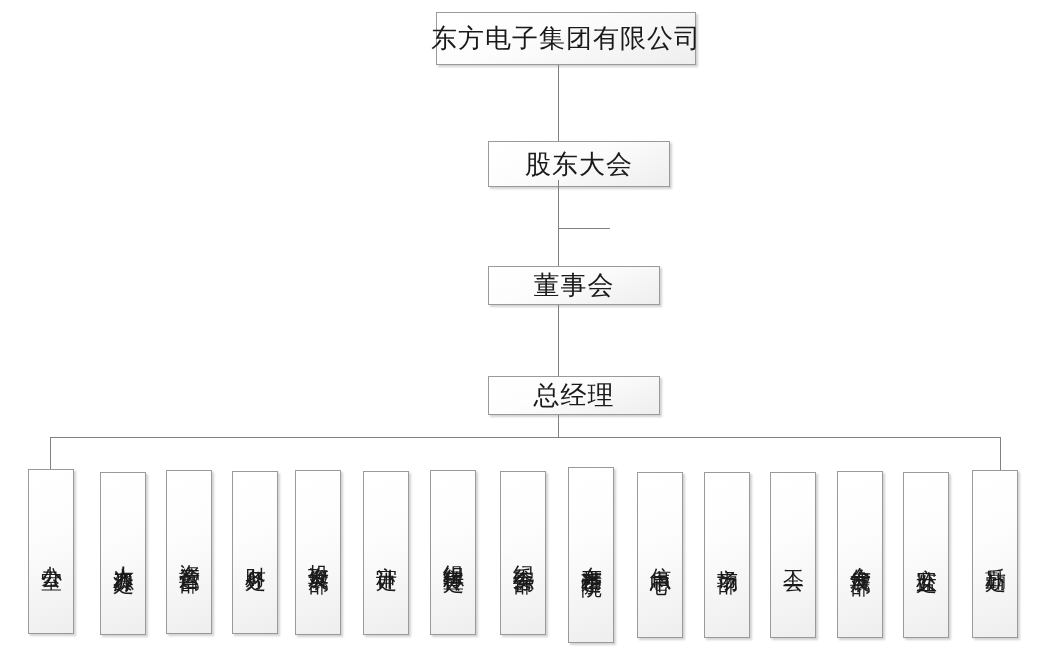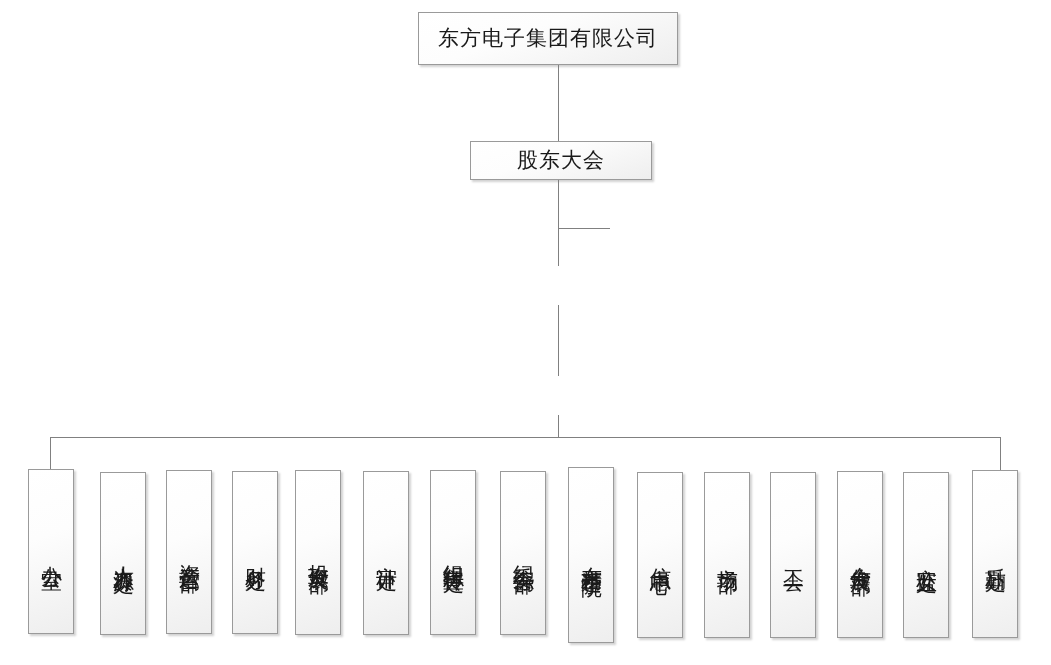--- a/index.html
+++ b/index.html
@@ -25,24 +25,25 @@
     border: 1px solid #9a9a9a;
     background: linear-gradient(160deg, #ffffff 0%, #fdfdfd 40%, #eeeeee 100%);
     box-shadow: 2px 2px 2px rgba(0,0,0,0.18);
     color: #1a1a1a;
     display: flex;
     align-items: center;
     justify-content: center;
     text-align: center;
   }
   .node-h {
-    font-size: 21px;
+    font-size: 26px;
     letter-spacing: 1px;
     line-height: 1.1;
     white-space: nowrap;
+    margin-left: 18px;
   }
   
   .node-v {
     writing-mode: vertical-rl;
     text-orientation: upright;
     font-size: 21px;
     line-height: 1.18;
     letter-spacing: 2px;
     padding-top: 2px;
     padding-bottom: 2px;
@@ -65,32 +66,38 @@
 <body>
 
 <div id="chart-canvas">
 
   <div class="node node-h" style="left:418px; top:12px; width:260px; height:53px;">
     <span>东方电子集团有限公司</span>
   </div>
 
   <div class="line line-v" style="left:558px; top:65px; height:76px;"></div>
 
-  <div class="node node-h" style="left:470px; top:141px; width:182px; height:39px;">
+  <div class="node node-h" style="left:470px; top:141px; width:182px; height:46px;">
     <span>股东大会</span>
   </div>
 
   <div class="line line-v" style="left:558px; top:180px; height:86px;"></div>
 
   <div class="line line-h" style="left:558px; top:228px; width:52px;"></div>
 
 
+  <div class="node node-h" style="left:470px; top:266px; width:172px; height:39px;">
+    <span>董事会</span>
+  </div>
 
   <div class="line line-v" style="left:558px; top:305px; height:71px;"></div>
 
+  <div class="node node-h" style="left:470px; top:376px; width:172px; height:39px;">
+    <span>总经理</span>
+  </div>
 
   <div class="line line-v" style="left:558px; top:415px; height:22px;"></div>
 
   <div class="line line-h" style="left:50px; top:437px; width:951px;"></div>
 
   <div class="line line-v" style="left:50px; top:437px; height:33px;"></div>
   <div class="line line-v" style="left:1000px; top:437px; height:33px;"></div>
 
   <div class="node node-v" style="left:28px; top:469px; width:46px; height:165px;">
     <span class="vtext">办公室</span>

